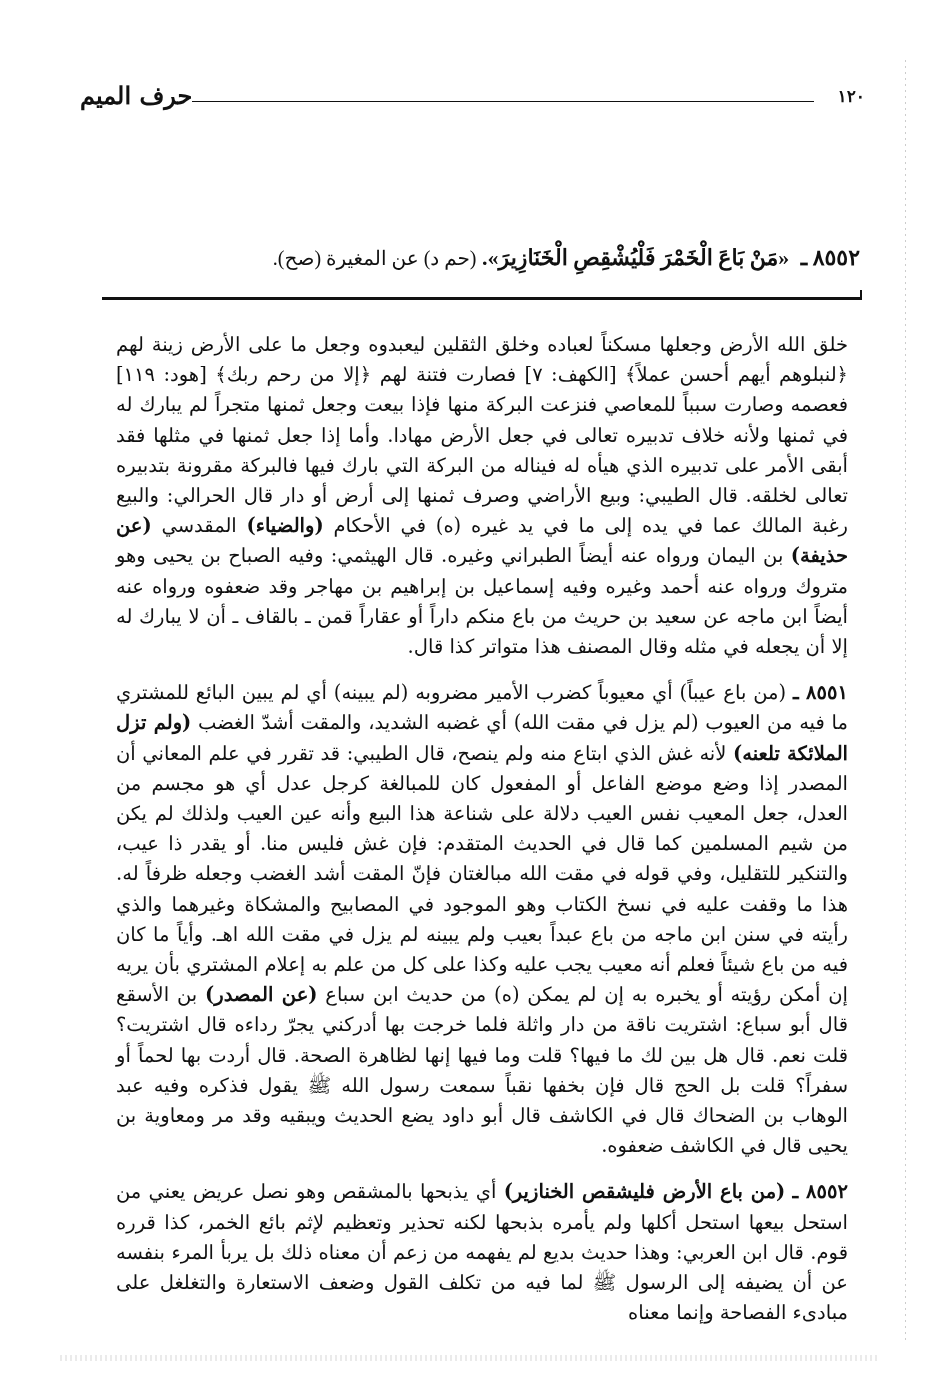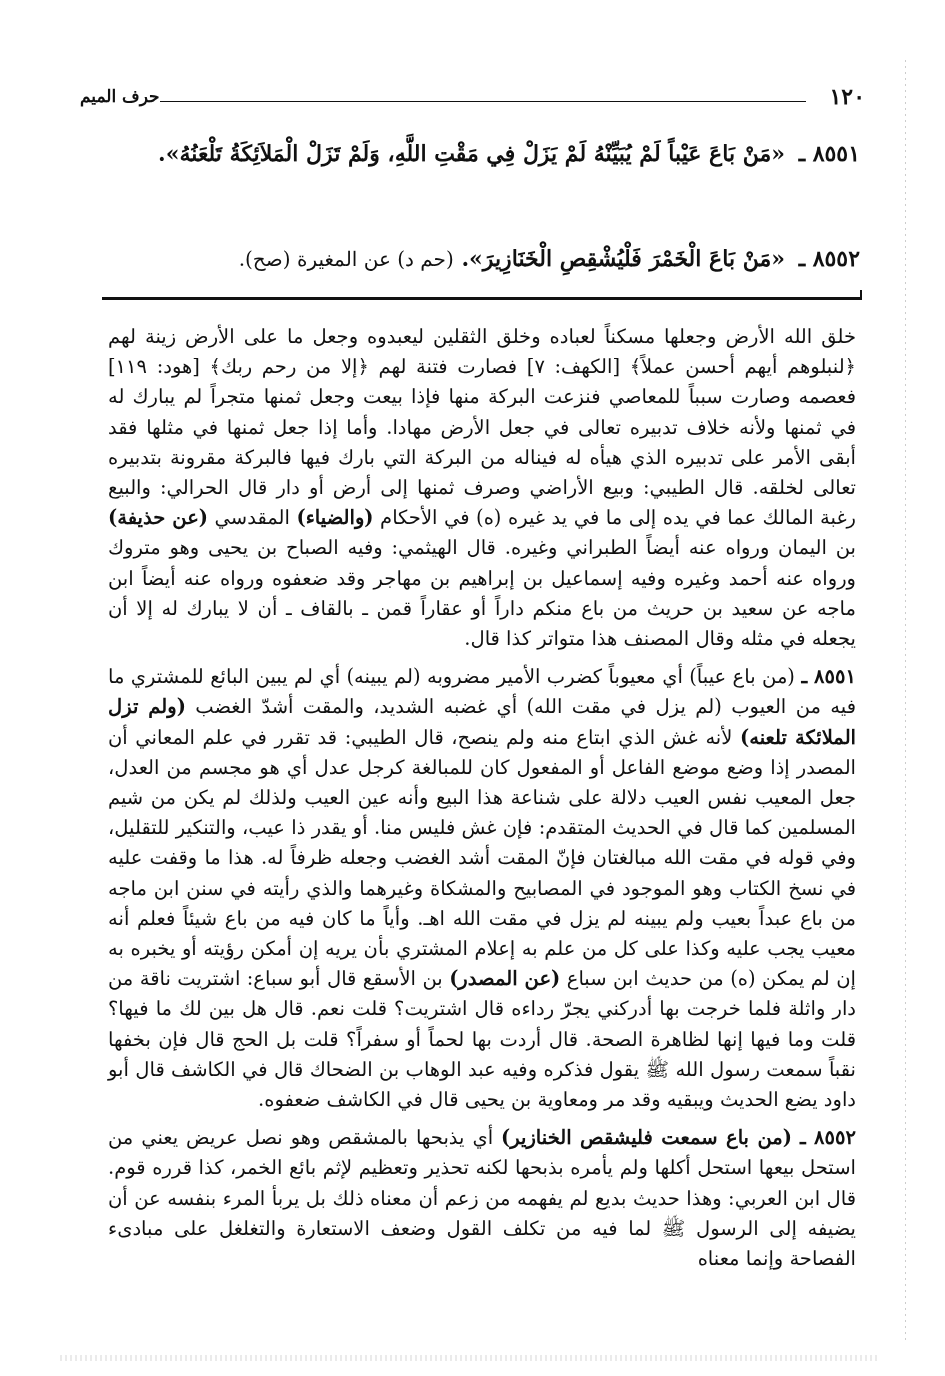--- a/index.html
+++ b/index.html
@@ -6,56 +6,52 @@
   body {
     width: 945px; height: 1376px; position: relative; overflow: hidden;
     font-family: "DejaVu Serif", "Liberation Serif", serif;
     color: #111;
   }
   .page { position: absolute; left: 0; top: 0; width: 945px; height: 1376px; }
   .header {
     position: absolute; left: 80px; top: 78px; width: 785px; height: 30px;
     direction: rtl; display: flex; align-items: flex-end;
   }
-  .page-num { font-size: 22px; line-height: 24px; margin-left: 24px; font-weight: bold; }
+  .page-num { font-size: 17px; line-height: 24px; margin-left: 24px; font-weight: bold; }
   .header-rule { flex: 1; border-bottom: 1.5px solid #111; margin-bottom: 6px; }
-  .chapter-title { font-size: 17px; line-height: 24px; font-weight: bold; }
+  .chapter-title { font-size: 24px; line-height: 24px; font-weight: bold; }
 
   .hadith { position: absolute; left: 90px; width: 770px; direction: rtl; font-size: 22px; font-weight: bold; text-align: right; }
   .hadith .num { margin-left: 6px; }
   .src { position: absolute; left: 90px; width: 770px; direction: rtl; font-size: 20px; text-align: right; }
 
   .sep { position: absolute; left: 102px; top: 297px; width: 760px; height: 3px; background: #111; }
   .sep-tick { position: absolute; left: 860px; top: 290px; width: 2px; height: 10px; background: #111; }
 
   .commentary { position: absolute; left: 100px; width: 764px; direction: rtl; text-align: justify; text-align-last: right; font-size: 19.5px; line-height: 30.2px; }
   .commentary b { font-weight: bold; }
-  .para { margin: 8px; }
+  .para { margin: 16px; }
   .noise { position: absolute; left: 60px; top: 1355px; width: 820px; height: 6px;
     background: repeating-linear-gradient(90deg, #ddd 0 2px, transparent 2px 5px); opacity: .6; }
   .edge { position: absolute; left: 905px; top: 60px; width: 1px; height: 1280px;
     background: repeating-linear-gradient(180deg, #ccc 0 2px, transparent 2px 6px); }
 </style>
 </head>
 <body>
 
 <div class="page">
 
   <div class="header">
     <span class="page-num">١٢٠</span>
     <span class="header-rule"></span>
     <span class="chapter-title">حرف الميم</span>
   </div>
 
-  <div class="hadith" style="top:140px;">
-    <span class="num">٨٥٥١ ـ</span>
-    <span>«مَنْ بَاعَ عَيْباً لَمْ يُبَيِّنْهُ لَمْ يَزَلْ فِي مَقْتِ اللَّهِ، وَلَمْ تَزَلْ الْمَلاَئِكَةُ تَلْعَنُهُ».</span>
-  </div>
 
-  <div class="hadith" style="top:245px;">
+  <div class="hadith" style="top:245px;font-family:Liberation Serif, serif;">
     <span class="num">٨٥٥٢ ـ</span>
     <span>«مَنْ بَاعَ الْخَمْرَ فَلْيُشْقِصِ الْخَنَازِيرَ».</span>
     <span style="font-weight:normal;font-size:20px;">(حم د) عن المغيرة (صح).</span>
   </div>
 
   <div class="sep"></div>
   <div class="sep-tick"></div>
 
   <div class="commentary" style="top:314px;">
     <p class="para">
@@ -68,20 +64,20 @@
     <p class="para" style="margin-top:8px;">
       <b>٨٥٥١ ـ</b>
       <span>(من باع عيباً) أي معيوباً كضرب الأمير مضروبه (لم يبينه) أي لم يبين البائع للمشتري ما فيه من العيوب (لم يزل في مقت الله) أي غضبه الشديد، والمقت أشدّ الغضب</span>
       <b>(ولم تزل الملائكة تلعنه)</b>
       <span>لأنه غش الذي ابتاع منه ولم ينصح، قال الطيبي: قد تقرر في علم المعاني أن المصدر إذا وضع موضع الفاعل أو المفعول كان للمبالغة كرجل عدل أي هو مجسم من العدل، جعل المعيب نفس العيب دلالة على شناعة هذا البيع وأنه عين العيب ولذلك لم يكن من شيم المسلمين كما قال في الحديث المتقدم: فإن غش فليس منا. أو يقدر ذا عيب، والتنكير للتقليل، وفي قوله في مقت الله مبالغتان فإنّ المقت أشد الغضب وجعله ظرفاً له. هذا ما وقفت عليه في نسخ الكتاب وهو الموجود في المصابيح والمشكاة وغيرهما والذي رأيته في سنن ابن ماجه من باع عبداً بعيب ولم يبينه لم يزل في مقت الله اهـ. وأياً ما كان فيه من باع شيئاً فعلم أنه معيب يجب عليه وكذا على كل من علم به إعلام المشتري بأن يريه إن أمكن رؤيته أو يخبره به إن لم يمكن (ه) من حديث ابن سباع</span>
       <b>(عن المصدر)</b>
       <span>بن الأسقع قال أبو سباع: اشتريت ناقة من دار واثلة فلما خرجت بها أدركني يجرّ رداءه قال اشتريت؟ قلت نعم. قال هل بين لك ما فيها؟ قلت وما فيها إنها لظاهرة الصحة. قال أردت بها لحماً أو سفراً؟ قلت بل الحج قال فإن بخفها نقباً سمعت رسول الله ﷺ يقول فذكره وفيه عبد الوهاب بن الضحاك قال في الكاشف قال أبو داود يضع الحديث ويبقيه وقد مر ومعاوية بن يحيى قال في الكاشف ضعفوه.</span>
     </p>
     <p class="para" style="margin-top:8px;">
       <b>٨٥٥٢ ـ</b>
-      <b>(من باع سمعت فليشقص الخنازير)</b>
+      <b>(من باع الأرض فليشقص الخنازير)</b>
       <span>أي يذبحها بالمشقص وهو نصل عريض يعني من استحل بيعها استحل أكلها ولم يأمره بذبحها لكنه تحذير وتعظيم لإثم بائع الخمر، كذا قرره قوم. قال ابن العربي: وهذا حديث بديع لم يفهمه من زعم أن معناه ذلك بل يربأ المرء بنفسه عن أن يضيفه إلى الرسول ﷺ لما فيه من تكلف القول وضعف الاستعارة والتغلغل على مبادىء الفصاحة وإنما معناه</span>
     </p>
   </div>
 
   <div class="edge"></div>
   <div class="noise"></div>
 </div>
 
 </body></html>

